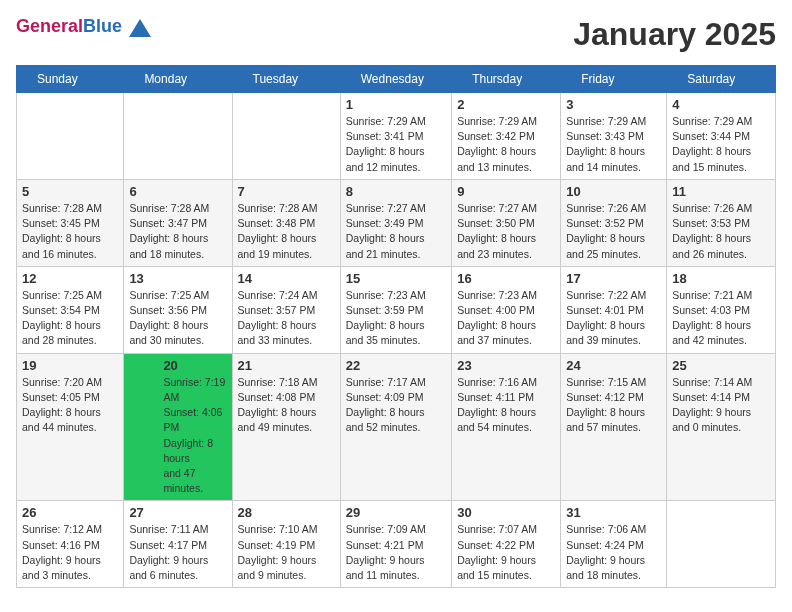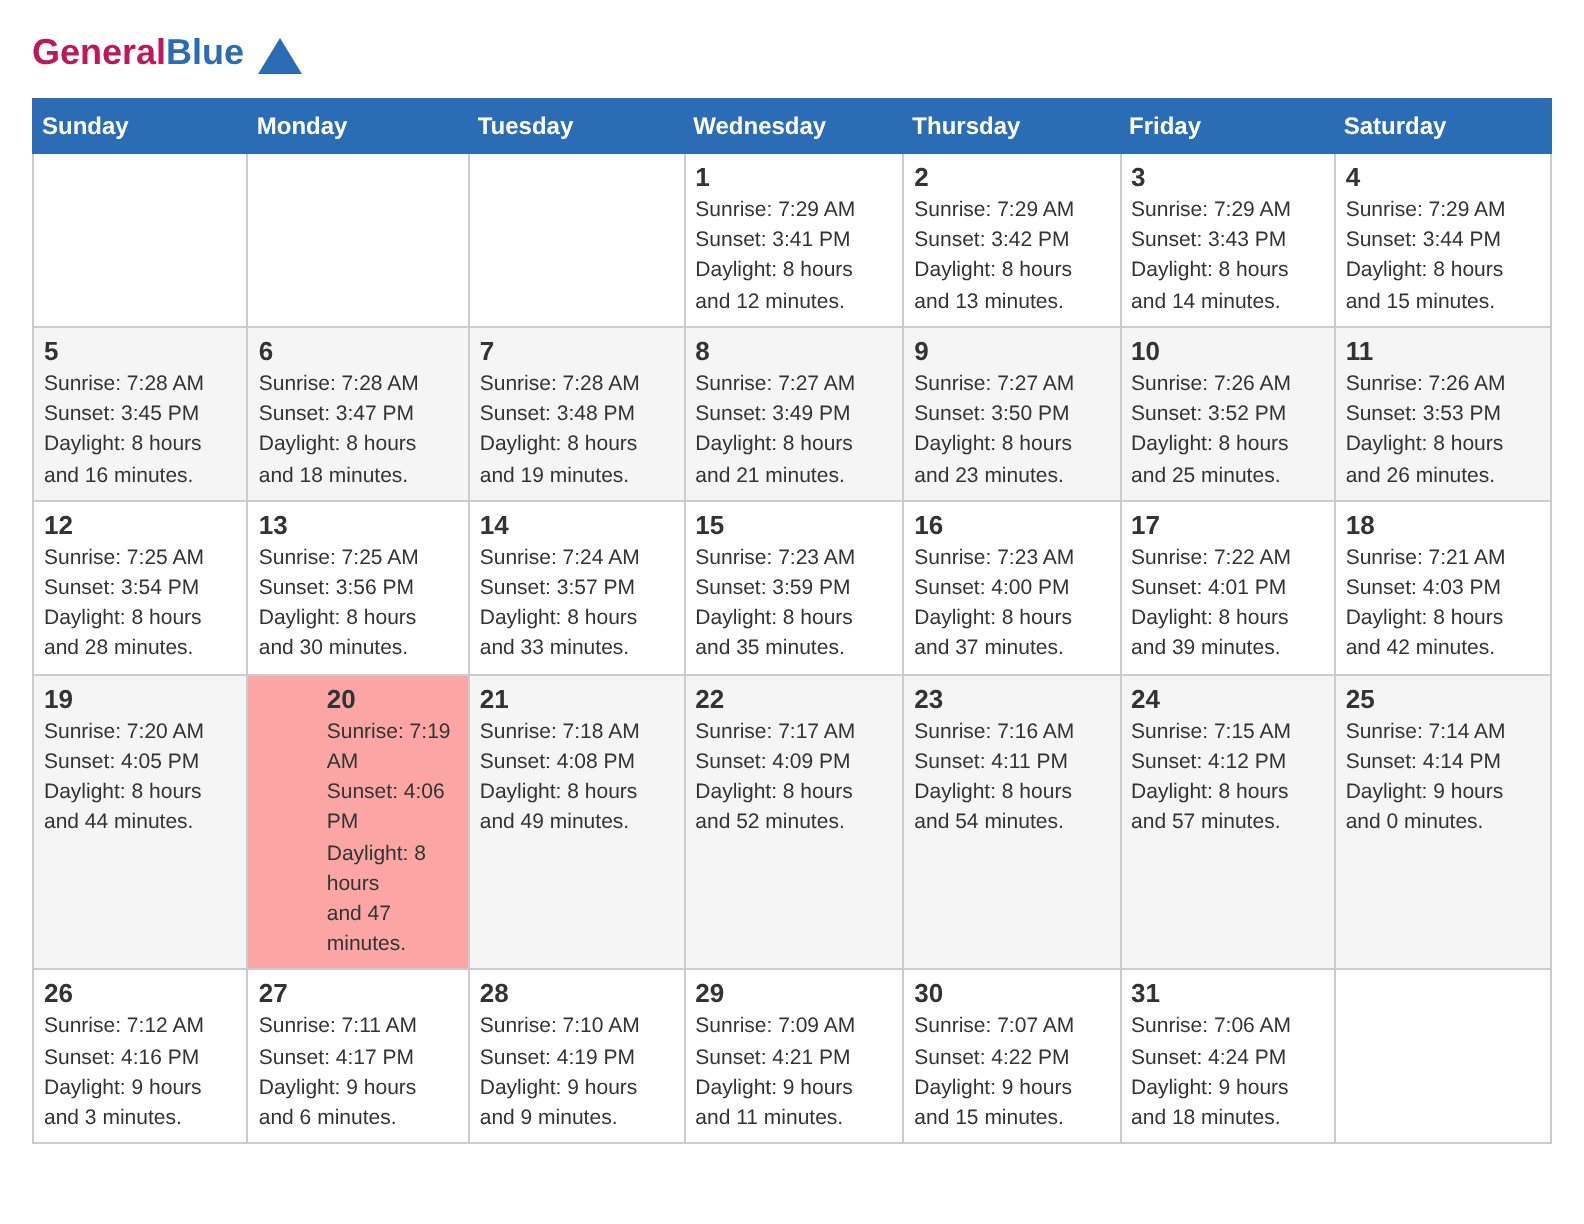--- a/index.html
+++ b/index.html
@@ -43,24 +43,24 @@
       color: #555;
     }
     .calendar {
       width: 100%;
       border-collapse: collapse;
       font-size: 11px;
     }
     .calendar th {
       background-color: #2a6db5;
       color: #fff;
-      padding: 6px 4px;
+      padding: 6px 20px;
       text-align: left;
       font-size: 12px;
-      font-weight: bold;
+      font-weight: normal;
       border: 1px solid #2a6db5;
     }
     .calendar td {
       border: 1px solid #ccc;
       vertical-align: top;
       padding: 4px 5px;
       width: 113px;
       min-height: 80px;
       background: #fff;
     }
@@ -88,20 +88,21 @@
 <div class="header-area">
   <div class="logo">
     <div style="position:relative;display:inline-block;">
       <span class="logo-text-general">General</span><span class="logo-text-blue">Blue</span>
       <svg style="display:inline-block;vertical-align:middle;margin-left:2px;" width="22" height="18" viewBox="0 0 22 18">
         <polygon points="0,18 11,0 22,18" fill="#2a6db5"></polygon>
       </svg>
     </div>
   </div>
   <div class="title-area">
+    <div class="title-month">January 2025</div>
   </div>
 </div>
 
 <table class="calendar">
   <thead>
     <tr>
       <th>Sunday</th>
       <th>Monday</th>
       <th>Tuesday</th>
       <th>Wednesday</th>
@@ -247,21 +248,21 @@
         </td>
       </tr>
       <tr>
         <td style="background-color: rgb(245, 245, 245);">
           <div class="day-number">19</div>
           <div class="day-info" style="white-space: pre-line;">Sunrise: 7:20 AM
 Sunset: 4:05 PM
 Daylight: 8 hours
 and 44 minutes.</div>
         </td>
-        <td style="background-color: #fca5a5; padding-left: 39px;">
+        <td style="background-color: #22c55e; padding-left: 39px;">
           <div class="day-number">20</div>
           <div class="day-info" style="white-space: pre-line;">Sunrise: 7:19 AM
 Sunset: 4:06 PM
 Daylight: 8 hours
 and 47 minutes.</div>
         </td>
         <td style="background-color: rgb(245, 245, 245);">
           <div class="day-number">21</div>
           <div class="day-info" style="white-space: pre-line;">Sunrise: 7:18 AM
 Sunset: 4:08 PM

